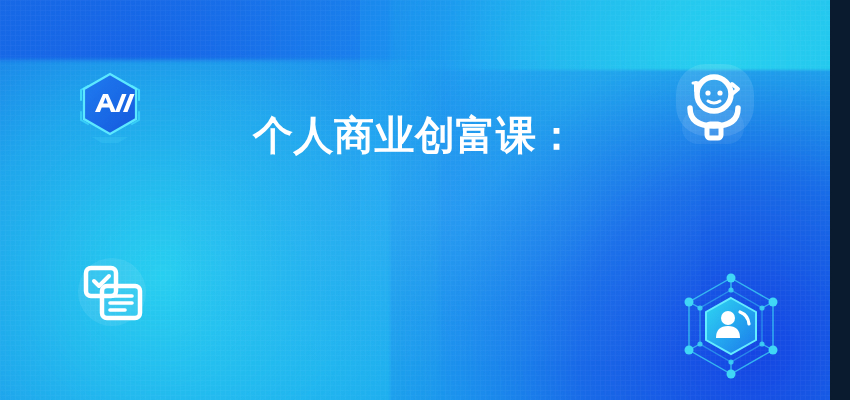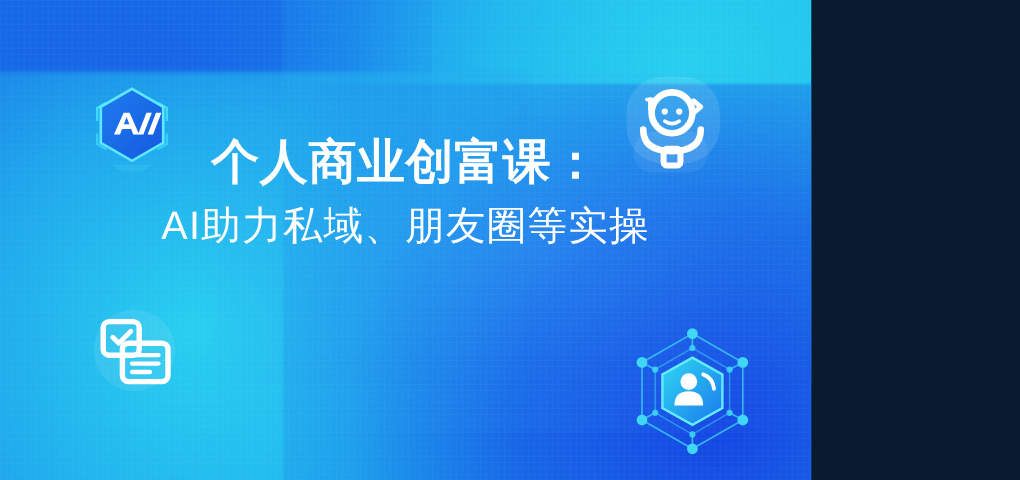--- a/index.html
+++ b/index.html
@@ -6,21 +6,21 @@
     margin: 0;
     padding: 0;
     background: #0a1a2f;
   }
   body {
     font-family: "Liberation Sans", "DejaVu Sans", sans-serif;
   }
 
   .banner {
     position: relative;
-    width: 676px;
+    width: 830px;
     height: 400px;
     overflow: hidden;
     background: #1a72e8;
   }
 
   
   .bg-base {
     position: absolute;
     inset: 0;
     background: linear-gradient(115deg,
@@ -256,16 +256,15 @@
 
       <circle cx="56" cy="50" r="7" fill="#ffffff"></circle>
       <path d="M44 70 Q44 58 56 58 Q68 58 68 70 Z" fill="#ffffff"></path>
 
       <path d="M68 44 Q76 47 77 56" fill="none" stroke="#ffffff" stroke-width="3.2" stroke-linecap="round"></path>
     </svg>
   </div>
 
   <div class="headline">
     <div class="line line-1">个人商业创富课：</div>
-    <div class="line line-3">AI助力私域、朋友圈等实操</div>
   </div>
 
 </div>
 
 </body></html>

